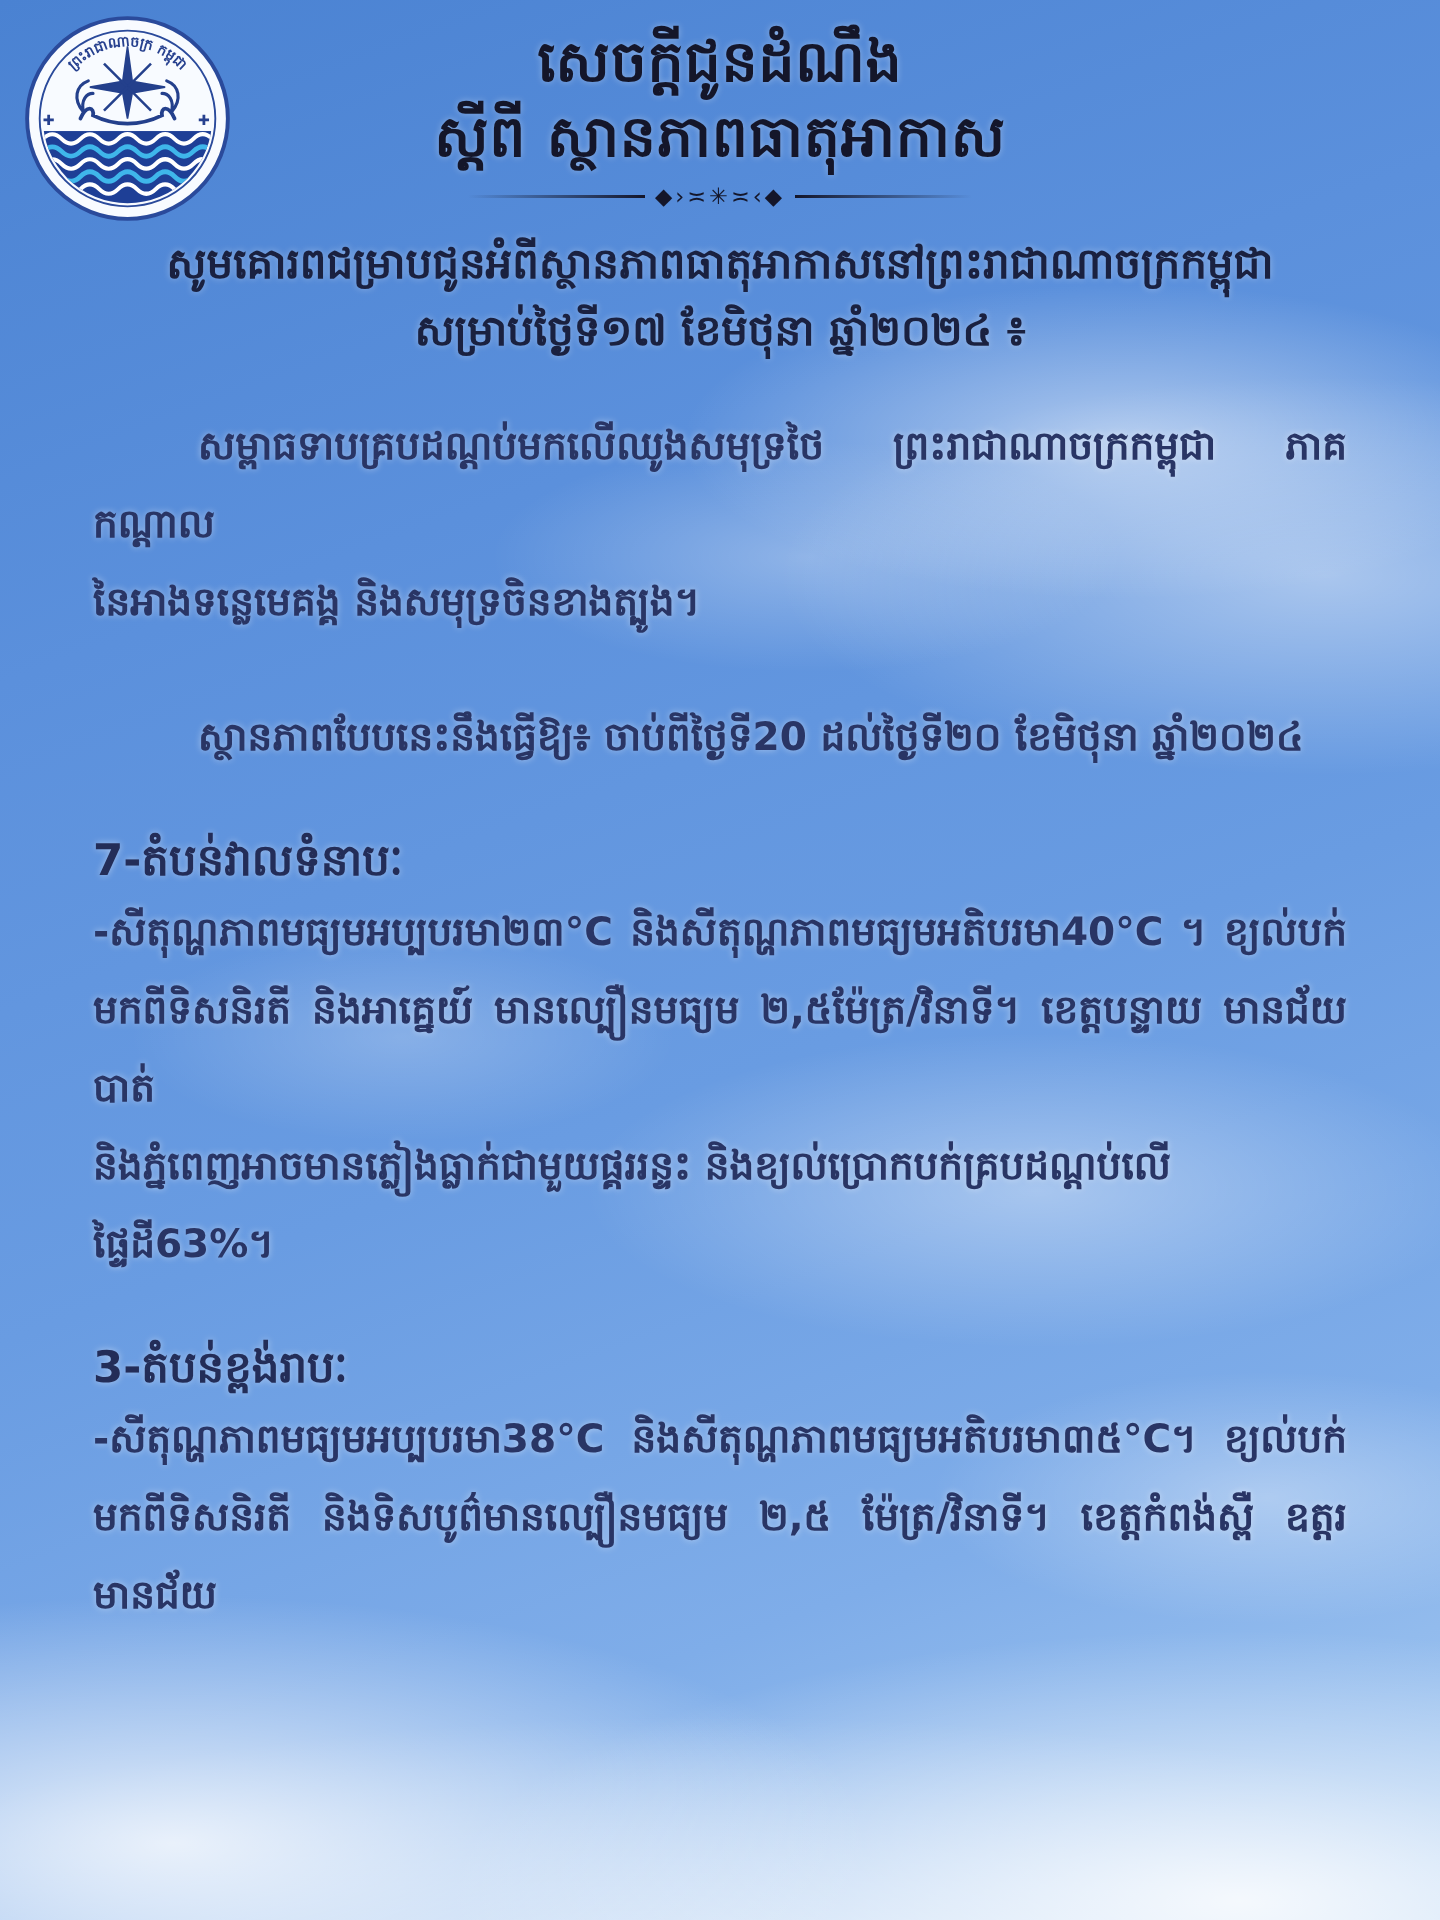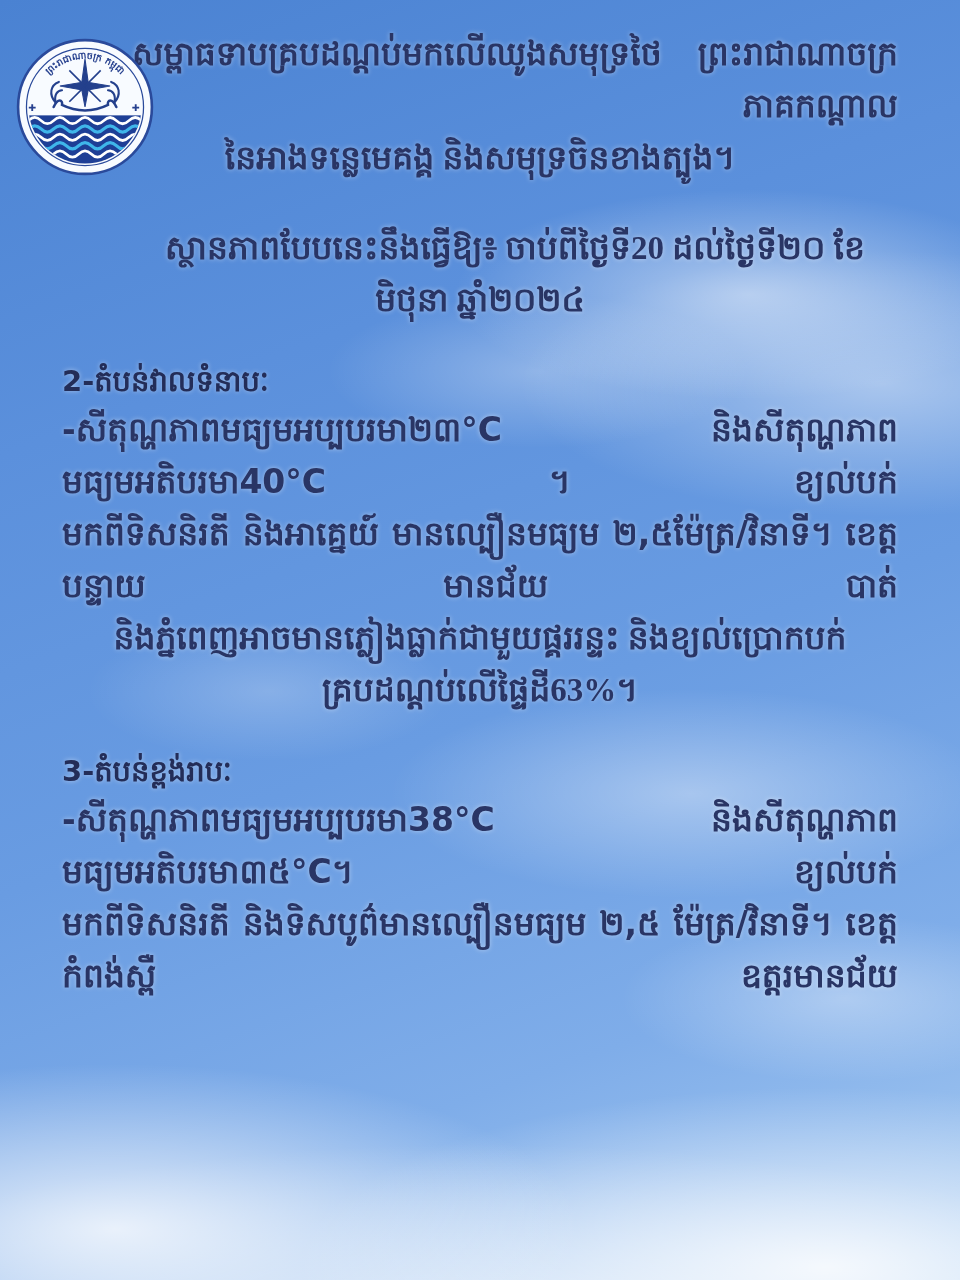--- a/index.html
+++ b/index.html
@@ -26,24 +26,24 @@
            text-shadow:0 0 5px rgba(255,255,255,.35); }
   .divider { display:flex; align-items:center; justify-content:center; gap:7px; margin:6px auto 14px; color:#14162a; }
   .divider .dline { width:118px; height:2px; }
   .divider .dline.left  { background:linear-gradient(to right, rgba(20,22,42,0), #14162a); }
   .divider .dline.right { background:linear-gradient(to left,  rgba(20,22,42,0), #14162a); }
   .divider .dglyph { font-size:15px; letter-spacing:2px; }
 
   .subtitle { font-size:28px; font-weight:bold; color:#1a2140; line-height:1.6;
               text-shadow:0 0 5px rgba(255,255,255,.35); }
 
-  .bodytxt { font-size:33px; font-weight:600; color:#293565; line-height:52px;
+  .bodytxt { font-size:26px; font-weight:600; color:#293565; line-height:52px;
              text-shadow:0 0 5px rgba(255,255,255,.45); }
   .jl { text-align:justify; text-align-last:justify; }
-  .ll { text-align:center;font-family:Liberation Serif, serif; }
+  .ll { text-align:left; }
   .indent { text-indent:70px; }
 
   .intro1 { margin-top:28px; }
   .intro2 { margin-top:38px; }
   .section { margin-top:32px; }
   .heading { font-size:29px; font-weight:bold; color:#232d58; line-height:46px;
              text-shadow:0 0 5px rgba(255,255,255,.45); }
 </style>
 </head>
 <body>
@@ -86,31 +86,42 @@
         <path d="M12,103 q6,-6 12,0 t12,0 t12,0 t12,0 t12,0 t12,0 t12,0 t12,0 t12,0" fill="none" stroke="#3fb6ea" stroke-width="3"></path>
         <path d="M12,111 q6,-6 12,0 t12,0 t12,0 t12,0 t12,0 t12,0 t12,0 t12,0 t12,0" fill="none" stroke="#ffffff" stroke-width="2.6"></path>
       </g>
       <g fill="#27418f" font-size="9" font-weight="bold">
         <text x="12" y="70">✚</text>
         <text x="111" y="70">✚</text>
       </g>
     </svg>
   </div>
 
+  <div class="header">
+    <div class="title">សេចក្តីជូនដំណឹង</div>
+    <div class="title">ស្តីពី ស្ថានភាពធាតុអាកាស</div>
+    <div class="divider">
+      <span class="dline left"></span>
+      <span class="dglyph">◆›≍✳≍‹◆</span>
+      <span class="dline right"></span>
+    </div>
+    <div class="subtitle">សូមគោរពជម្រាបជូនអំពីស្ថានភាពធាតុអាកាសនៅព្រះរាជាណាចក្រកម្ពុជា</div>
+    <div class="subtitle">សម្រាប់ថ្ងៃទី១៧ ខែមិថុនា ឆ្នាំ២០២៤ ៖</div>
+  </div>
 
   <div class="bodytxt intro1">
     <div class="jl indent">សម្ពាធទាបគ្របដណ្តប់មកលើឈូងសមុទ្រថៃ ព្រះរាជាណាចក្រកម្ពុជា ភាគកណ្តាល</div>
     <div class="ll">នៃអាងទន្លេមេគង្គ និងសមុទ្រចិនខាងត្បូង។</div>
   </div>
   <div class="bodytxt intro2">
     <div class="ll indent">ស្ថានភាពបែបនេះនឹងធ្វើឱ្យ៖ ចាប់ពីថ្ងៃទី20 ដល់ថ្ងៃទី២០ ខែមិថុនា ឆ្នាំ២០២៤</div>
   </div>
 
   <div class="section">
-    <div class="heading">2-តំបន់វាលទំនាបៈ</div>
+    <div class="heading">7-តំបន់វាលទំនាបៈ</div>
     <div class="bodytxt">
       <div class="jl">-សីតុណ្ហភាពមធ្យមអប្បបរមា២៣°C និងសីតុណ្ហភាពមធ្យមអតិបរមា40°C ។ ខ្យល់បក់</div>
       <div class="jl">មកពីទិសនិរតី និងអាគ្នេយ៍ មានល្បឿនមធ្យម ២,៥ម៉ែត្រ/វិនាទី។ ខេត្តបន្ទាយ មានជ័យ បាត់</div>
       <div class="ll">និងភ្នំពេញអាចមានភ្លៀងធ្លាក់ជាមួយផ្គររន្ទះ និងខ្យល់ប្រោកបក់គ្របដណ្តប់លើផ្ទៃដី63%។</div>
     </div>
   </div>
 
   <div class="section">
     <div class="heading">3-តំបន់ខ្ពង់រាបៈ</div>
     <div class="bodytxt">

